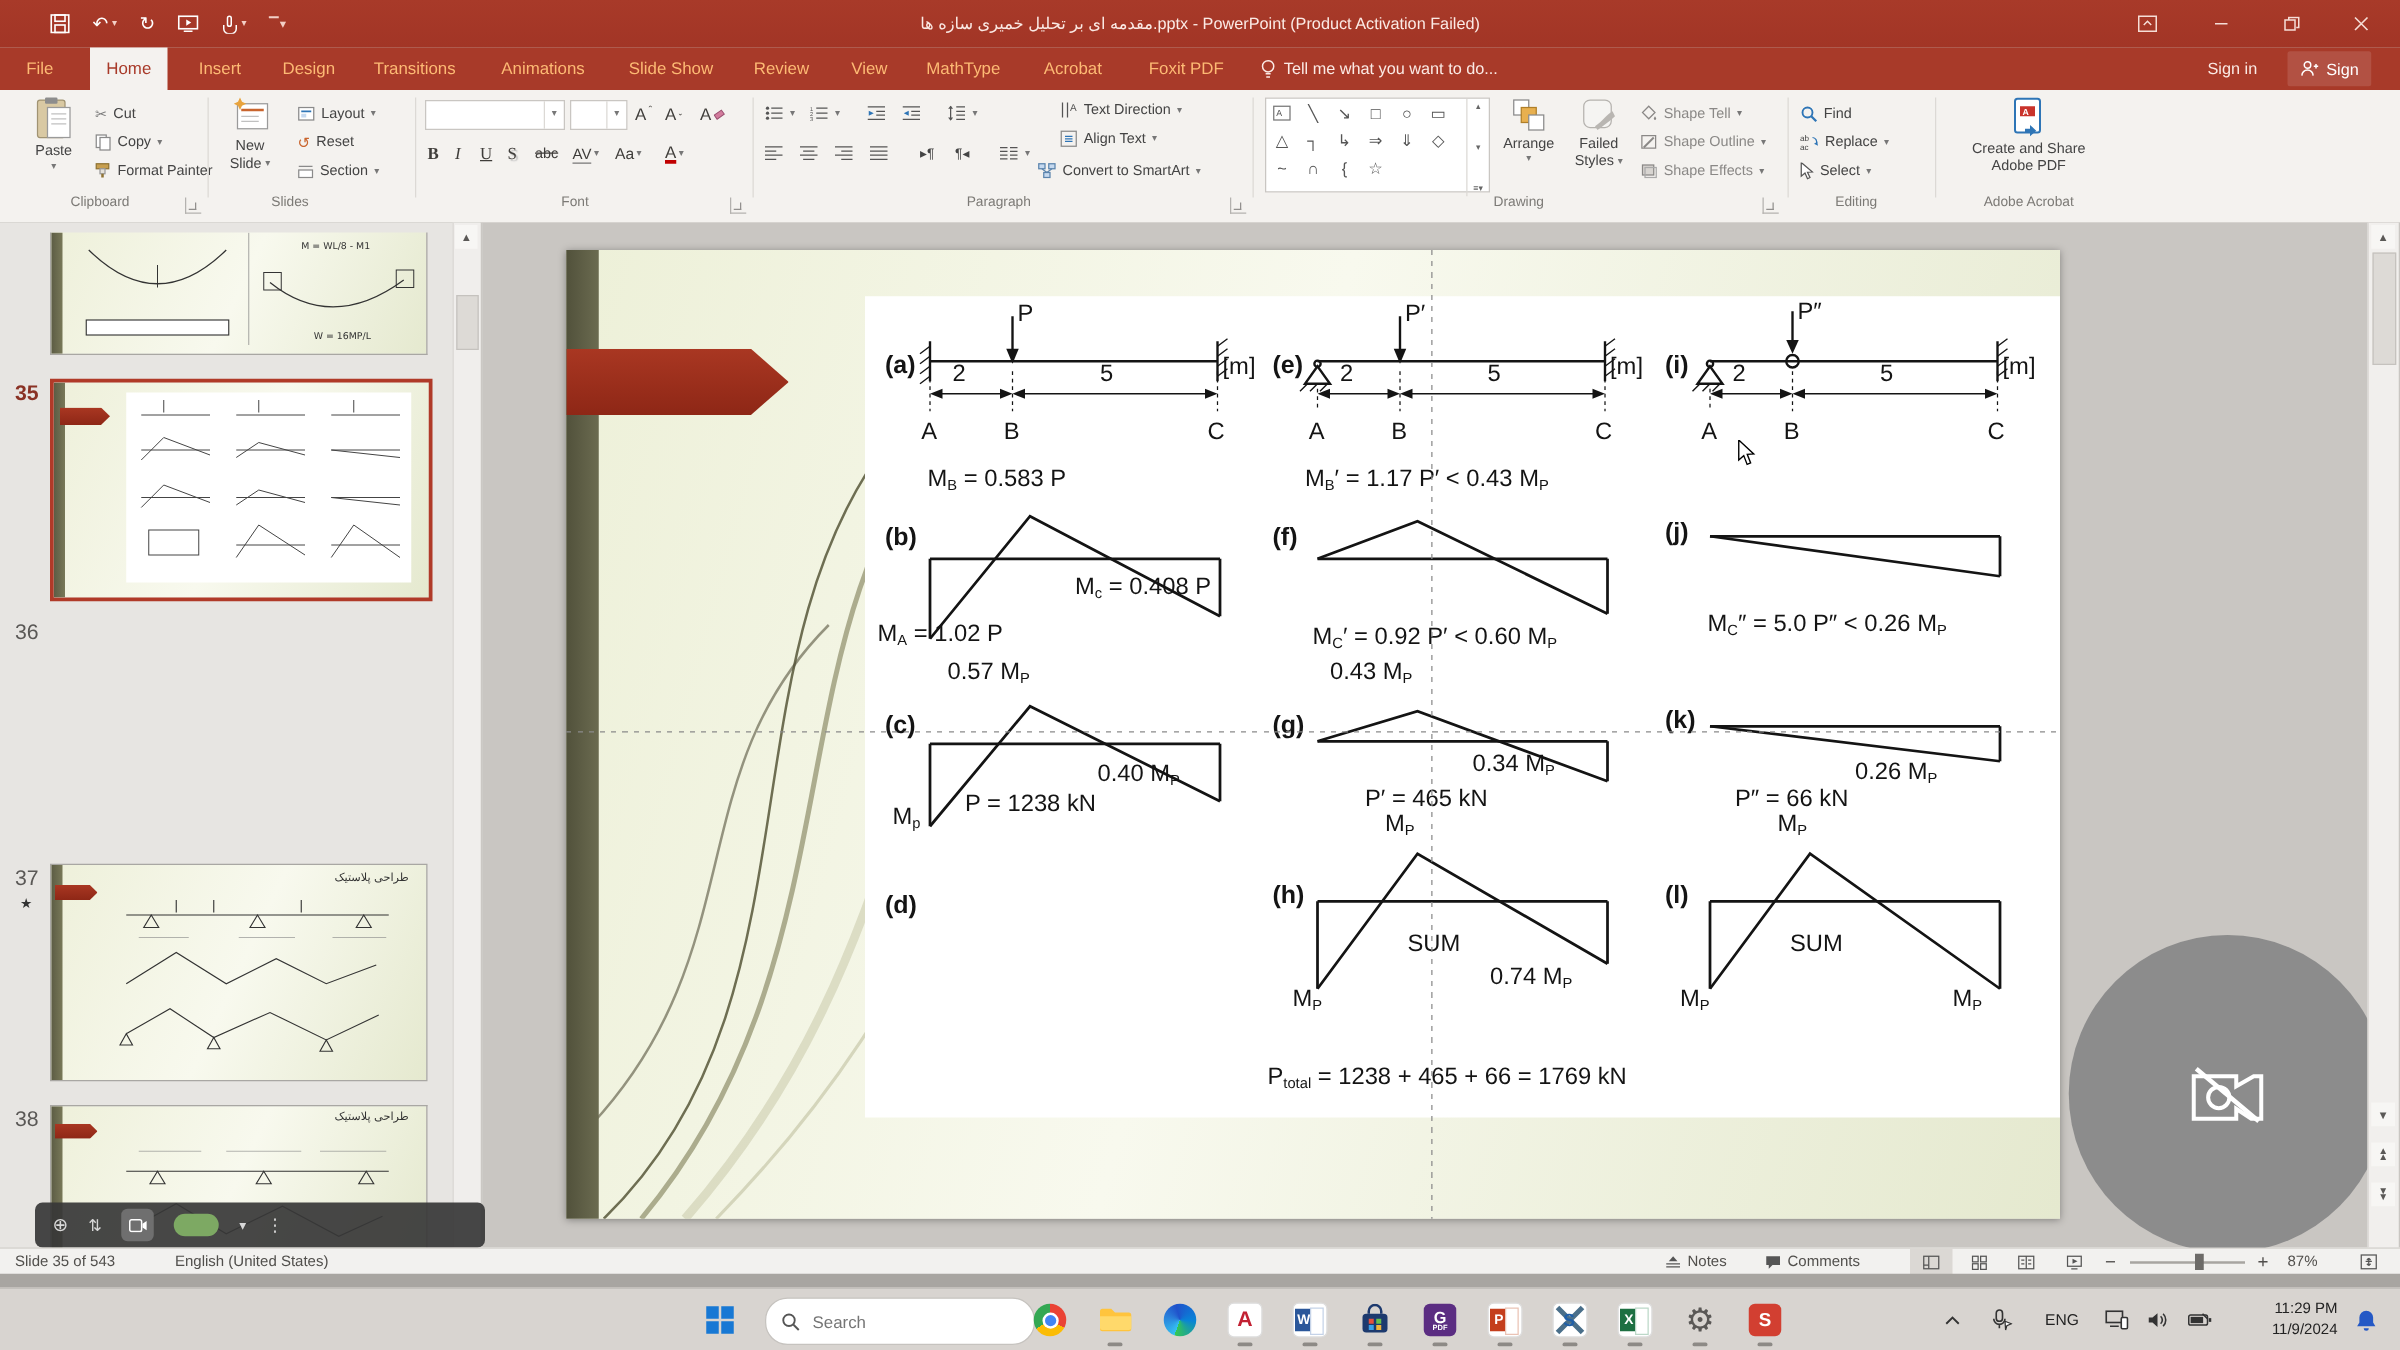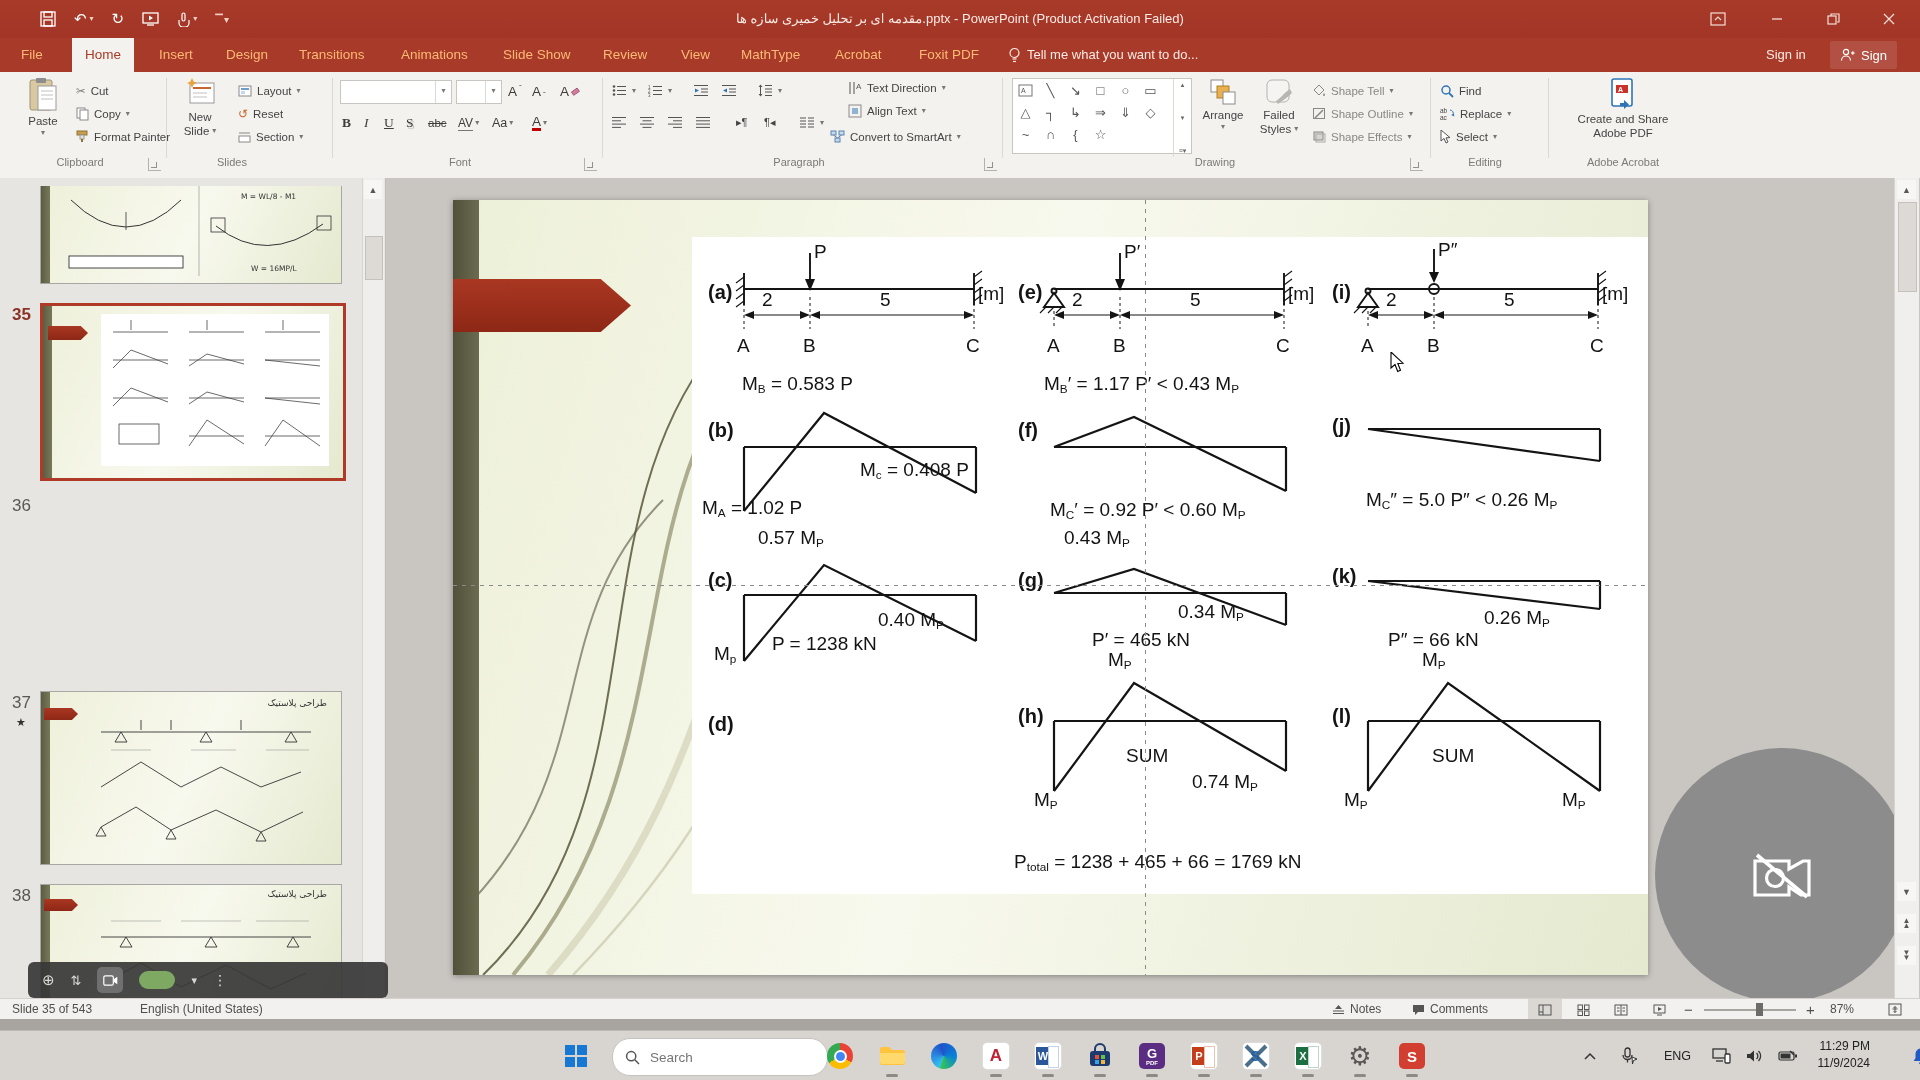--- a/index.html
+++ b/index.html
@@ -77,21 +77,21 @@
   .zoom-track{position:absolute;top:10px;height:2px;background:#a8a5a1;}
   .zoom-knob{position:absolute;top:4px;width:7px;height:13px;background:#6d6b68;}
   
   .desktop-strip{position:absolute;left:0;top:1019px;width:1920px;height:11px;background:#a8a5a1;}
   .taskbar{position:absolute;left:0;top:1030px;width:1920px;height:50px;background:#d8d4d0;border-top:1px solid #bdbab6;}
   .tbi{position:absolute;top:5px;width:40px;height:40px;border-radius:6px;display:flex;align-items:center;justify-content:center;}
   .tbi .dot{position:absolute;bottom:-1px;left:14px;width:12px;height:3px;border-radius:2px;background:#8d8a86;}
   .appsq{width:26px;height:26px;border-radius:5px;display:flex;align-items:center;justify-content:center;color:#fff;font-weight:bold;font-size:15px;}
   .search-pill{position:absolute;left:612px;top:7px;width:190px;height:36px;background:#fff;border:1px solid #c6c3bf;border-radius:18px;display:flex;align-items:center;padding:0 12px;gap:8px;}
   .search-pill input{border:none;outline:none;font-size:13.5px;color:#444;width:120px;font-family:"Liberation Sans",sans-serif;background:transparent;}
-  .tray{position:absolute;top:0;height:50px;display:flex;align-items:center;color:#333;margin-left:28px;}
+  .tray{position:absolute;top:0;height:50px;display:flex;align-items:center;color:#333;}
   .timebox{position:absolute;top:7px;text-align:right;font-size:12px;line-height:1.45;color:#222;}
 </style>
 </head>
 <body>
 
 <div class="screen">
 
   <div class="titlebar">
     <div class="qat">
       <span>

